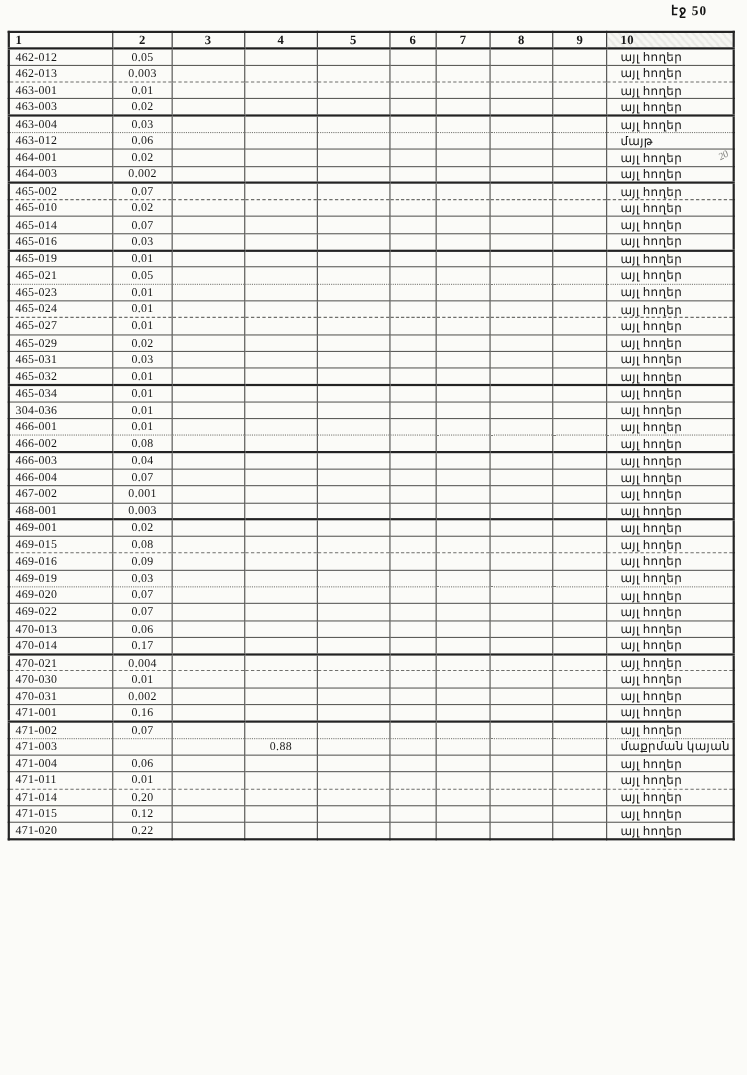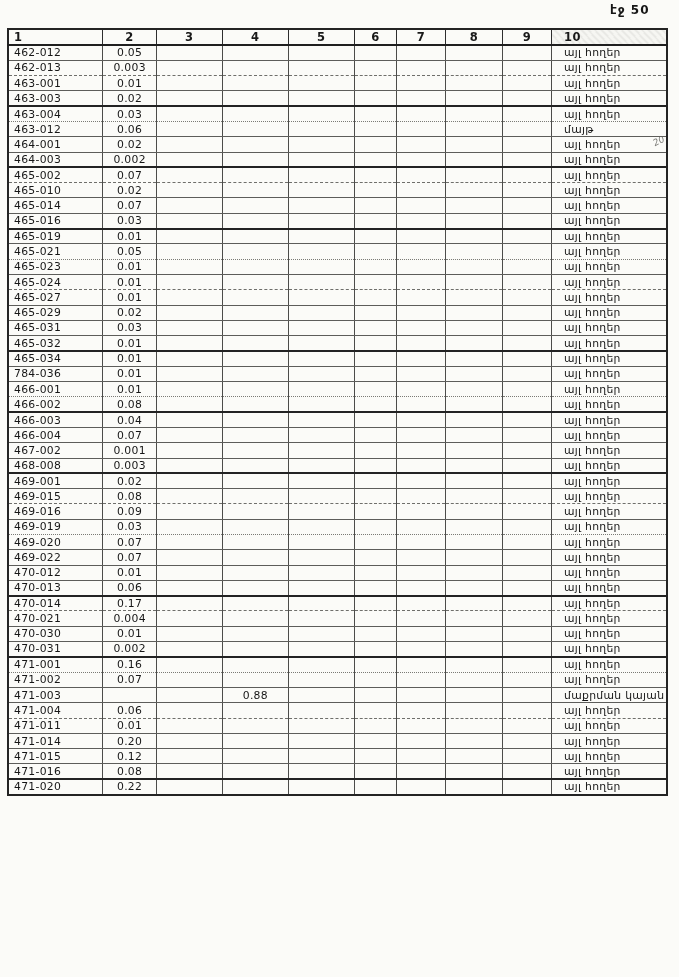--- a/index.html
+++ b/index.html
@@ -5,21 +5,21 @@
   * { margin: 0; padding: 0; box-sizing: border-box; }
   html, body {
     width: 679px; height: 977px;
     background: #fbfbf8;
     font-family: "DejaVu Sans", sans-serif;
     color: #1b1b1b;
     overflow: hidden;
   }
   .page {
     position: relative;
-    width: 679px; height: 977px;
+    width: 679px; height: 977px; font-family: Liberation Serif, serif;
   }
   .page-label {
     position: absolute;
     top: 3px; left: 610px;
     font-size: 12px;
     font-weight: bold;
     letter-spacing: 1px;
     color: #161616;
   }
   .margin-note {
@@ -348,21 +348,21 @@
           <td class="col-3"></td>
           <td class="col-4"></td>
           <td class="col-5"></td>
           <td class="col-6"></td>
           <td class="col-7"></td>
           <td class="col-8"></td>
           <td class="col-9"></td>
           <td class="col-10">այլ հողեր</td>
         </tr>
         <tr>
-          <td class="col-1">784-036</td>
+          <td class="col-1">304-036</td>
           <td class="col-2">0.01</td>
           <td class="col-3"></td>
           <td class="col-4"></td>
           <td class="col-5"></td>
           <td class="col-6"></td>
           <td class="col-7"></td>
           <td class="col-8"></td>
           <td class="col-9"></td>
           <td class="col-10">այլ հողեր</td>
         </tr>
@@ -420,21 +420,21 @@
           <td class="col-3"></td>
           <td class="col-4"></td>
           <td class="col-5"></td>
           <td class="col-6"></td>
           <td class="col-7"></td>
           <td class="col-8"></td>
           <td class="col-9"></td>
           <td class="col-10">այլ հողեր</td>
         </tr>
         <tr>
-          <td class="col-1">468-008</td>
+          <td class="col-1">468-001</td>
           <td class="col-2">0.003</td>
           <td class="col-3"></td>
           <td class="col-4"></td>
           <td class="col-5"></td>
           <td class="col-6"></td>
           <td class="col-7"></td>
           <td class="col-8"></td>
           <td class="col-9"></td>
           <td class="col-10">այլ հողեր</td>
         </tr>
@@ -504,32 +504,20 @@
           <td class="col-3"></td>
           <td class="col-4"></td>
           <td class="col-5"></td>
           <td class="col-6"></td>
           <td class="col-7"></td>
           <td class="col-8"></td>
           <td class="col-9"></td>
           <td class="col-10">այլ հողեր</td>
         </tr>
         <tr>
-          <td class="col-1">470-012</td>
-          <td class="col-2">0.01</td>
-          <td class="col-3"></td>
-          <td class="col-4"></td>
-          <td class="col-5"></td>
-          <td class="col-6"></td>
-          <td class="col-7"></td>
-          <td class="col-8"></td>
-          <td class="col-9"></td>
-          <td class="col-10">այլ հողեր</td>
-        </tr>
-        <tr>
           <td class="col-1">470-013</td>
           <td class="col-2">0.06</td>
           <td class="col-3"></td>
           <td class="col-4"></td>
           <td class="col-5"></td>
           <td class="col-6"></td>
           <td class="col-7"></td>
           <td class="col-8"></td>
           <td class="col-9"></td>
           <td class="col-10">այլ հողեր</td>
@@ -650,32 +638,20 @@
           <td class="col-5"></td>
           <td class="col-6"></td>
           <td class="col-7"></td>
           <td class="col-8"></td>
           <td class="col-9"></td>
           <td class="col-10">այլ հողեր</td>
         </tr>
         <tr>
           <td class="col-1">471-015</td>
           <td class="col-2">0.12</td>
-          <td class="col-3"></td>
-          <td class="col-4"></td>
-          <td class="col-5"></td>
-          <td class="col-6"></td>
-          <td class="col-7"></td>
-          <td class="col-8"></td>
-          <td class="col-9"></td>
-          <td class="col-10">այլ հողեր</td>
-        </tr>
-        <tr>
-          <td class="col-1">471-016</td>
-          <td class="col-2">0.08</td>
           <td class="col-3"></td>
           <td class="col-4"></td>
           <td class="col-5"></td>
           <td class="col-6"></td>
           <td class="col-7"></td>
           <td class="col-8"></td>
           <td class="col-9"></td>
           <td class="col-10">այլ հողեր</td>
         </tr>
         <tr>

